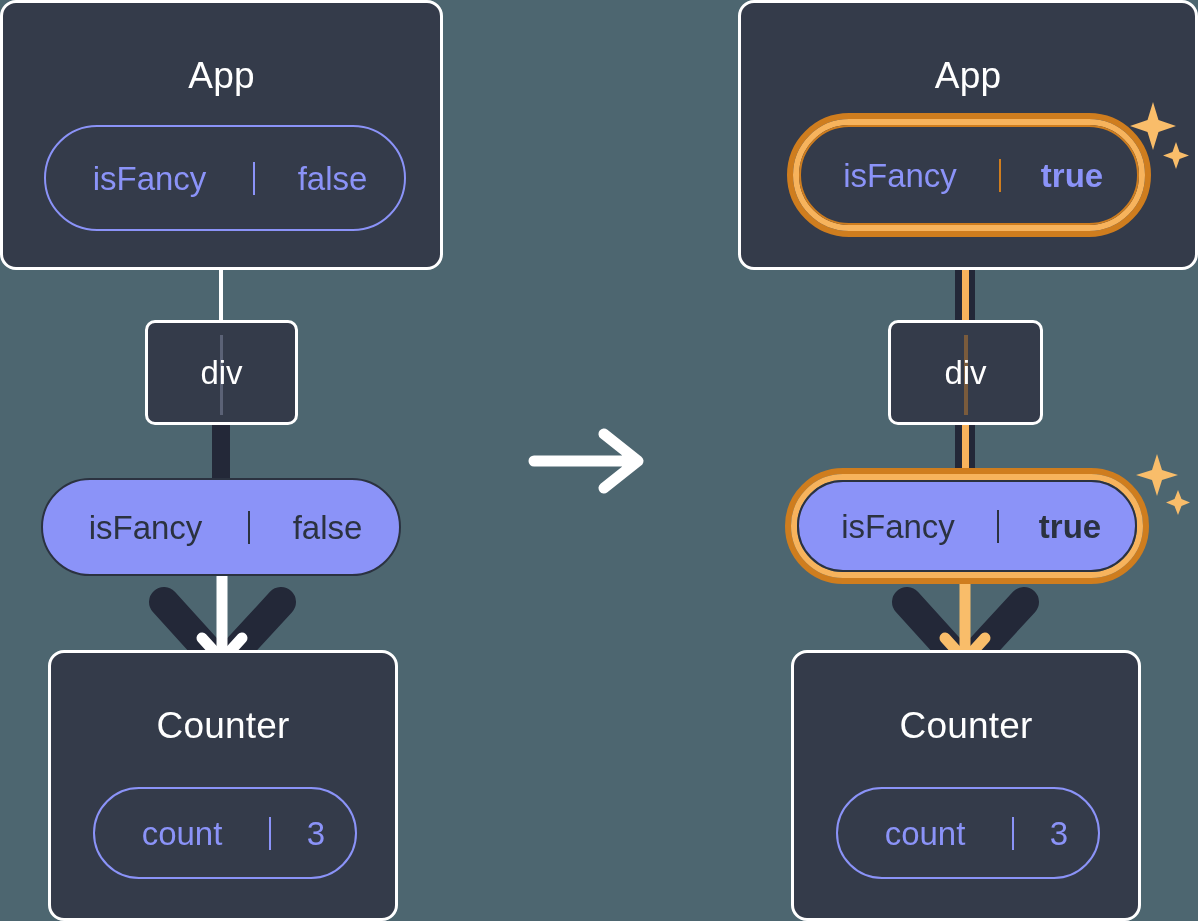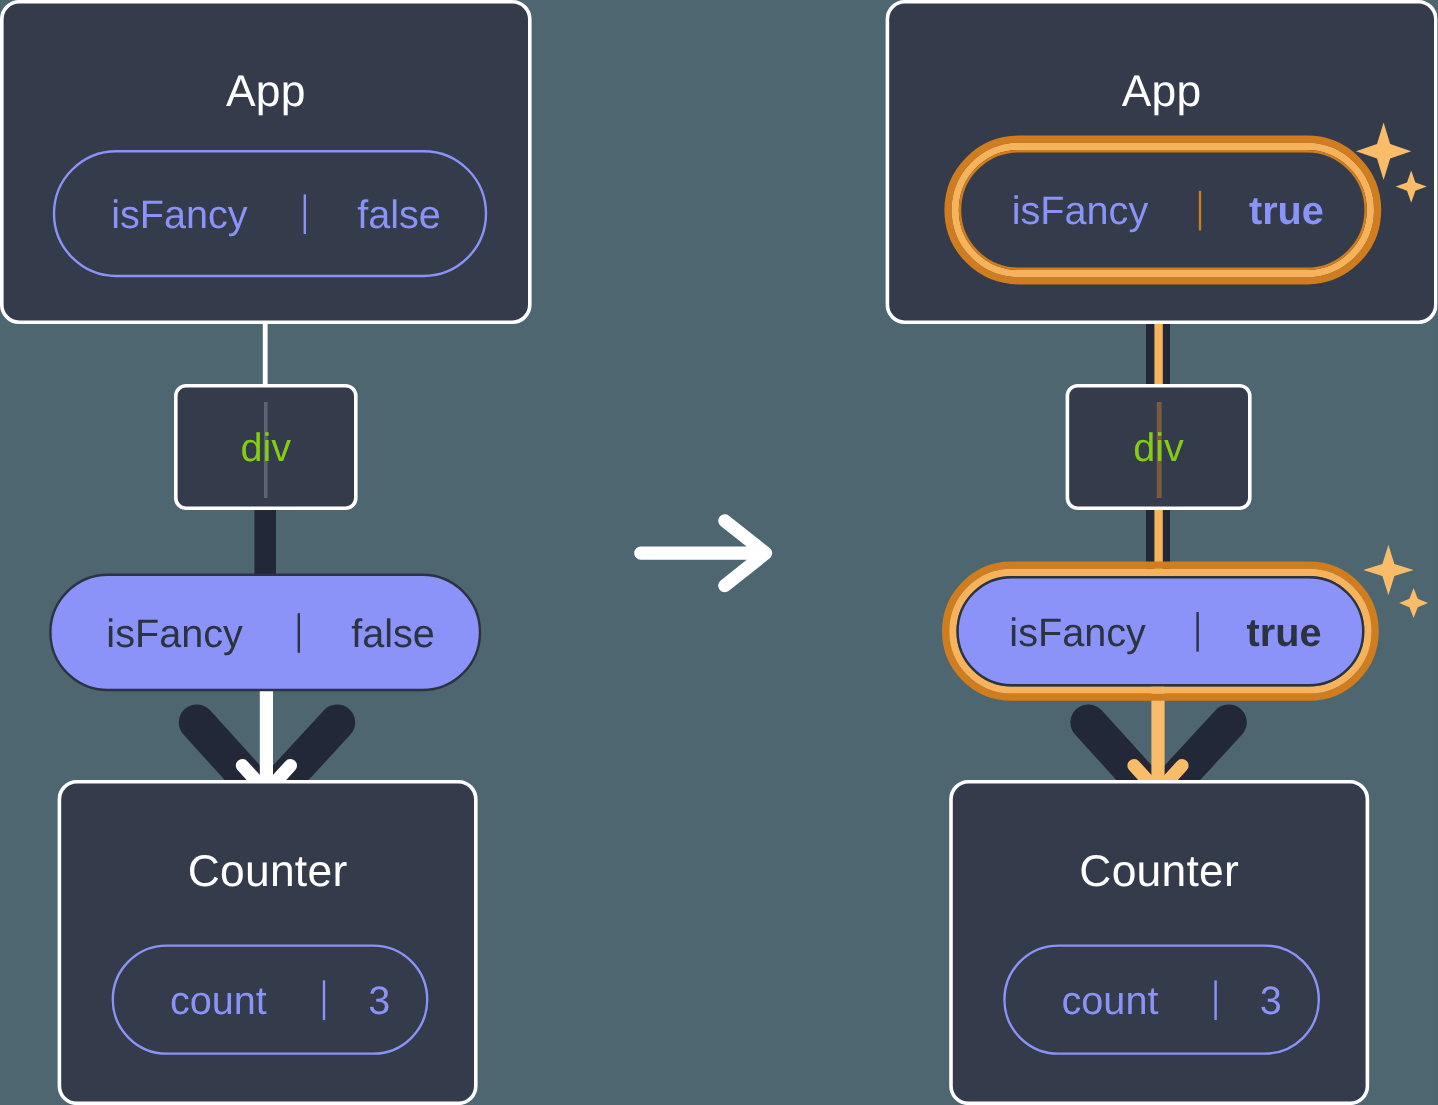--- a/index.html
+++ b/index.html
@@ -42,21 +42,21 @@
   
   .div-box {
     position: absolute;
     background: #343b4a;
     border: 3px solid #ffffff;
     border-radius: 10px;
     box-sizing: border-box;
     display: flex;
     align-items: center;
     justify-content: center;
-    color: #84cc16;
+    color: #ffffff;
     font-size: 33px;
     z-index: 6;
   }
   .div-label { position: relative; z-index: 3; }
 
   
   .pill {
     position: absolute;
     box-sizing: border-box;
     border-radius: 999px;

